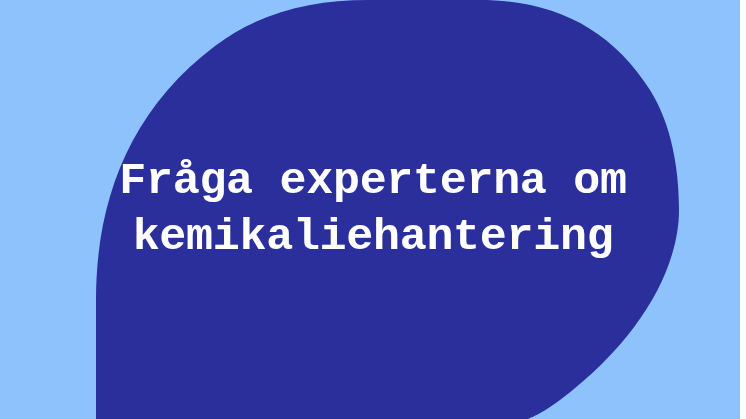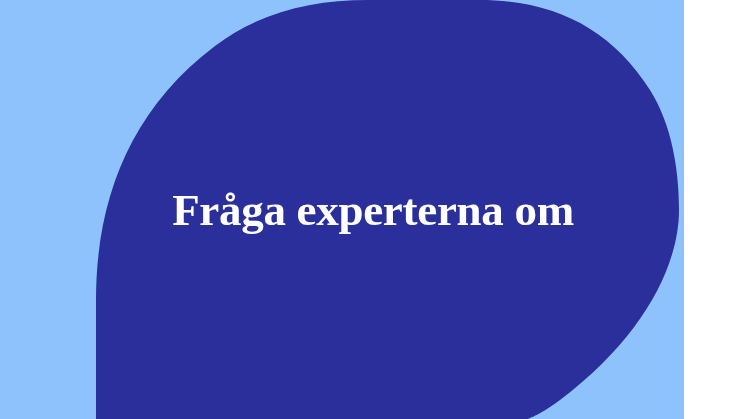--- a/index.html
+++ b/index.html
@@ -2,25 +2,25 @@
 <html><head>
 <meta charset="utf-8">
 <style>
   html, body {
     margin: 0;
     padding: 0;
     background: #ffffff;
   }
   #banner {
     position: relative;
-    width: 684px;
+    width: 740px;
     height: 419px;
     overflow: hidden;
     background: #4c1d95;
-    font-family: Liberation Serif, serif;
+    font-family: Liberation Mono, monospace;
   }
   #blob-layer {
     position: absolute;
     inset: 0;
     width: 746px;
     height: 419px;
     display: block;
   }
   #headline {
     position: absolute;
@@ -60,15 +60,16 @@
              L 480 0
              C 556 0 612 30 650 90
              C 672 125 679 170 679 210
              C 679 268 640 340 560 400
              C 543 413 528 419 528 419
              Z"></path>
   </svg>
 
   <div id="headline">
     <div class="line">Fråga experterna om</div>
+    <div class="line">kemikaliehantering</div>
   </div>
 
 </div>
 
 </body></html>

